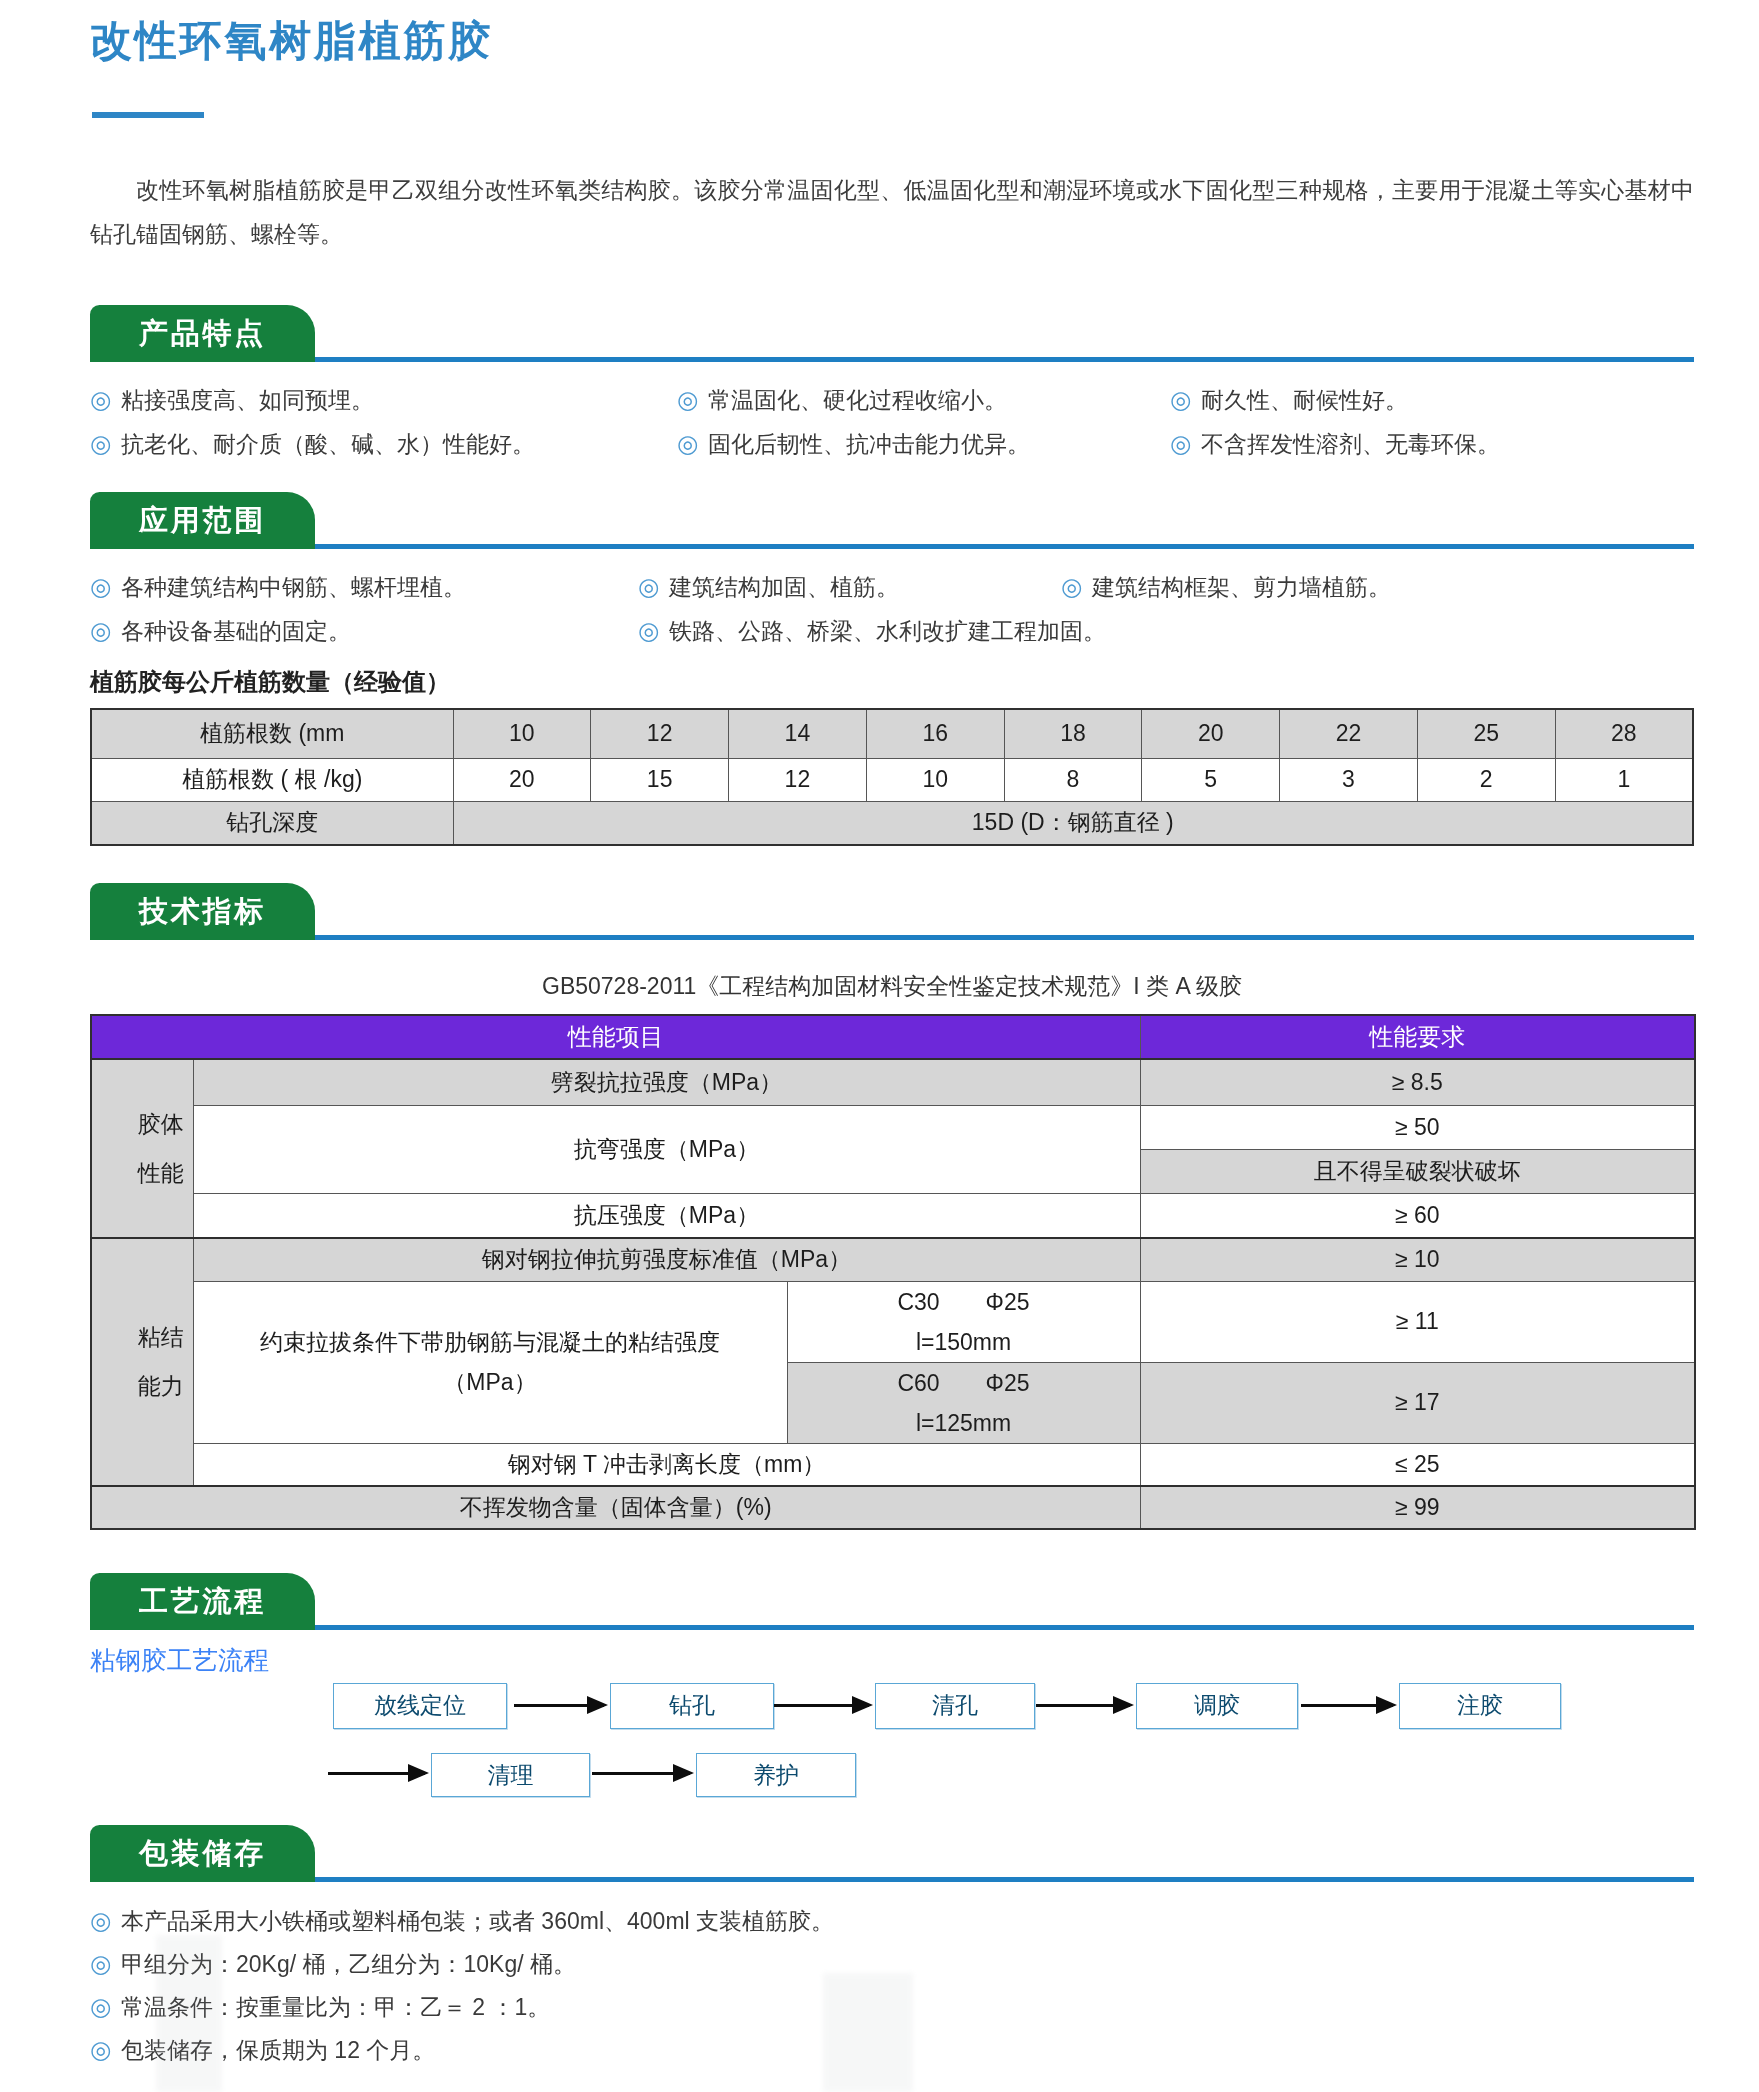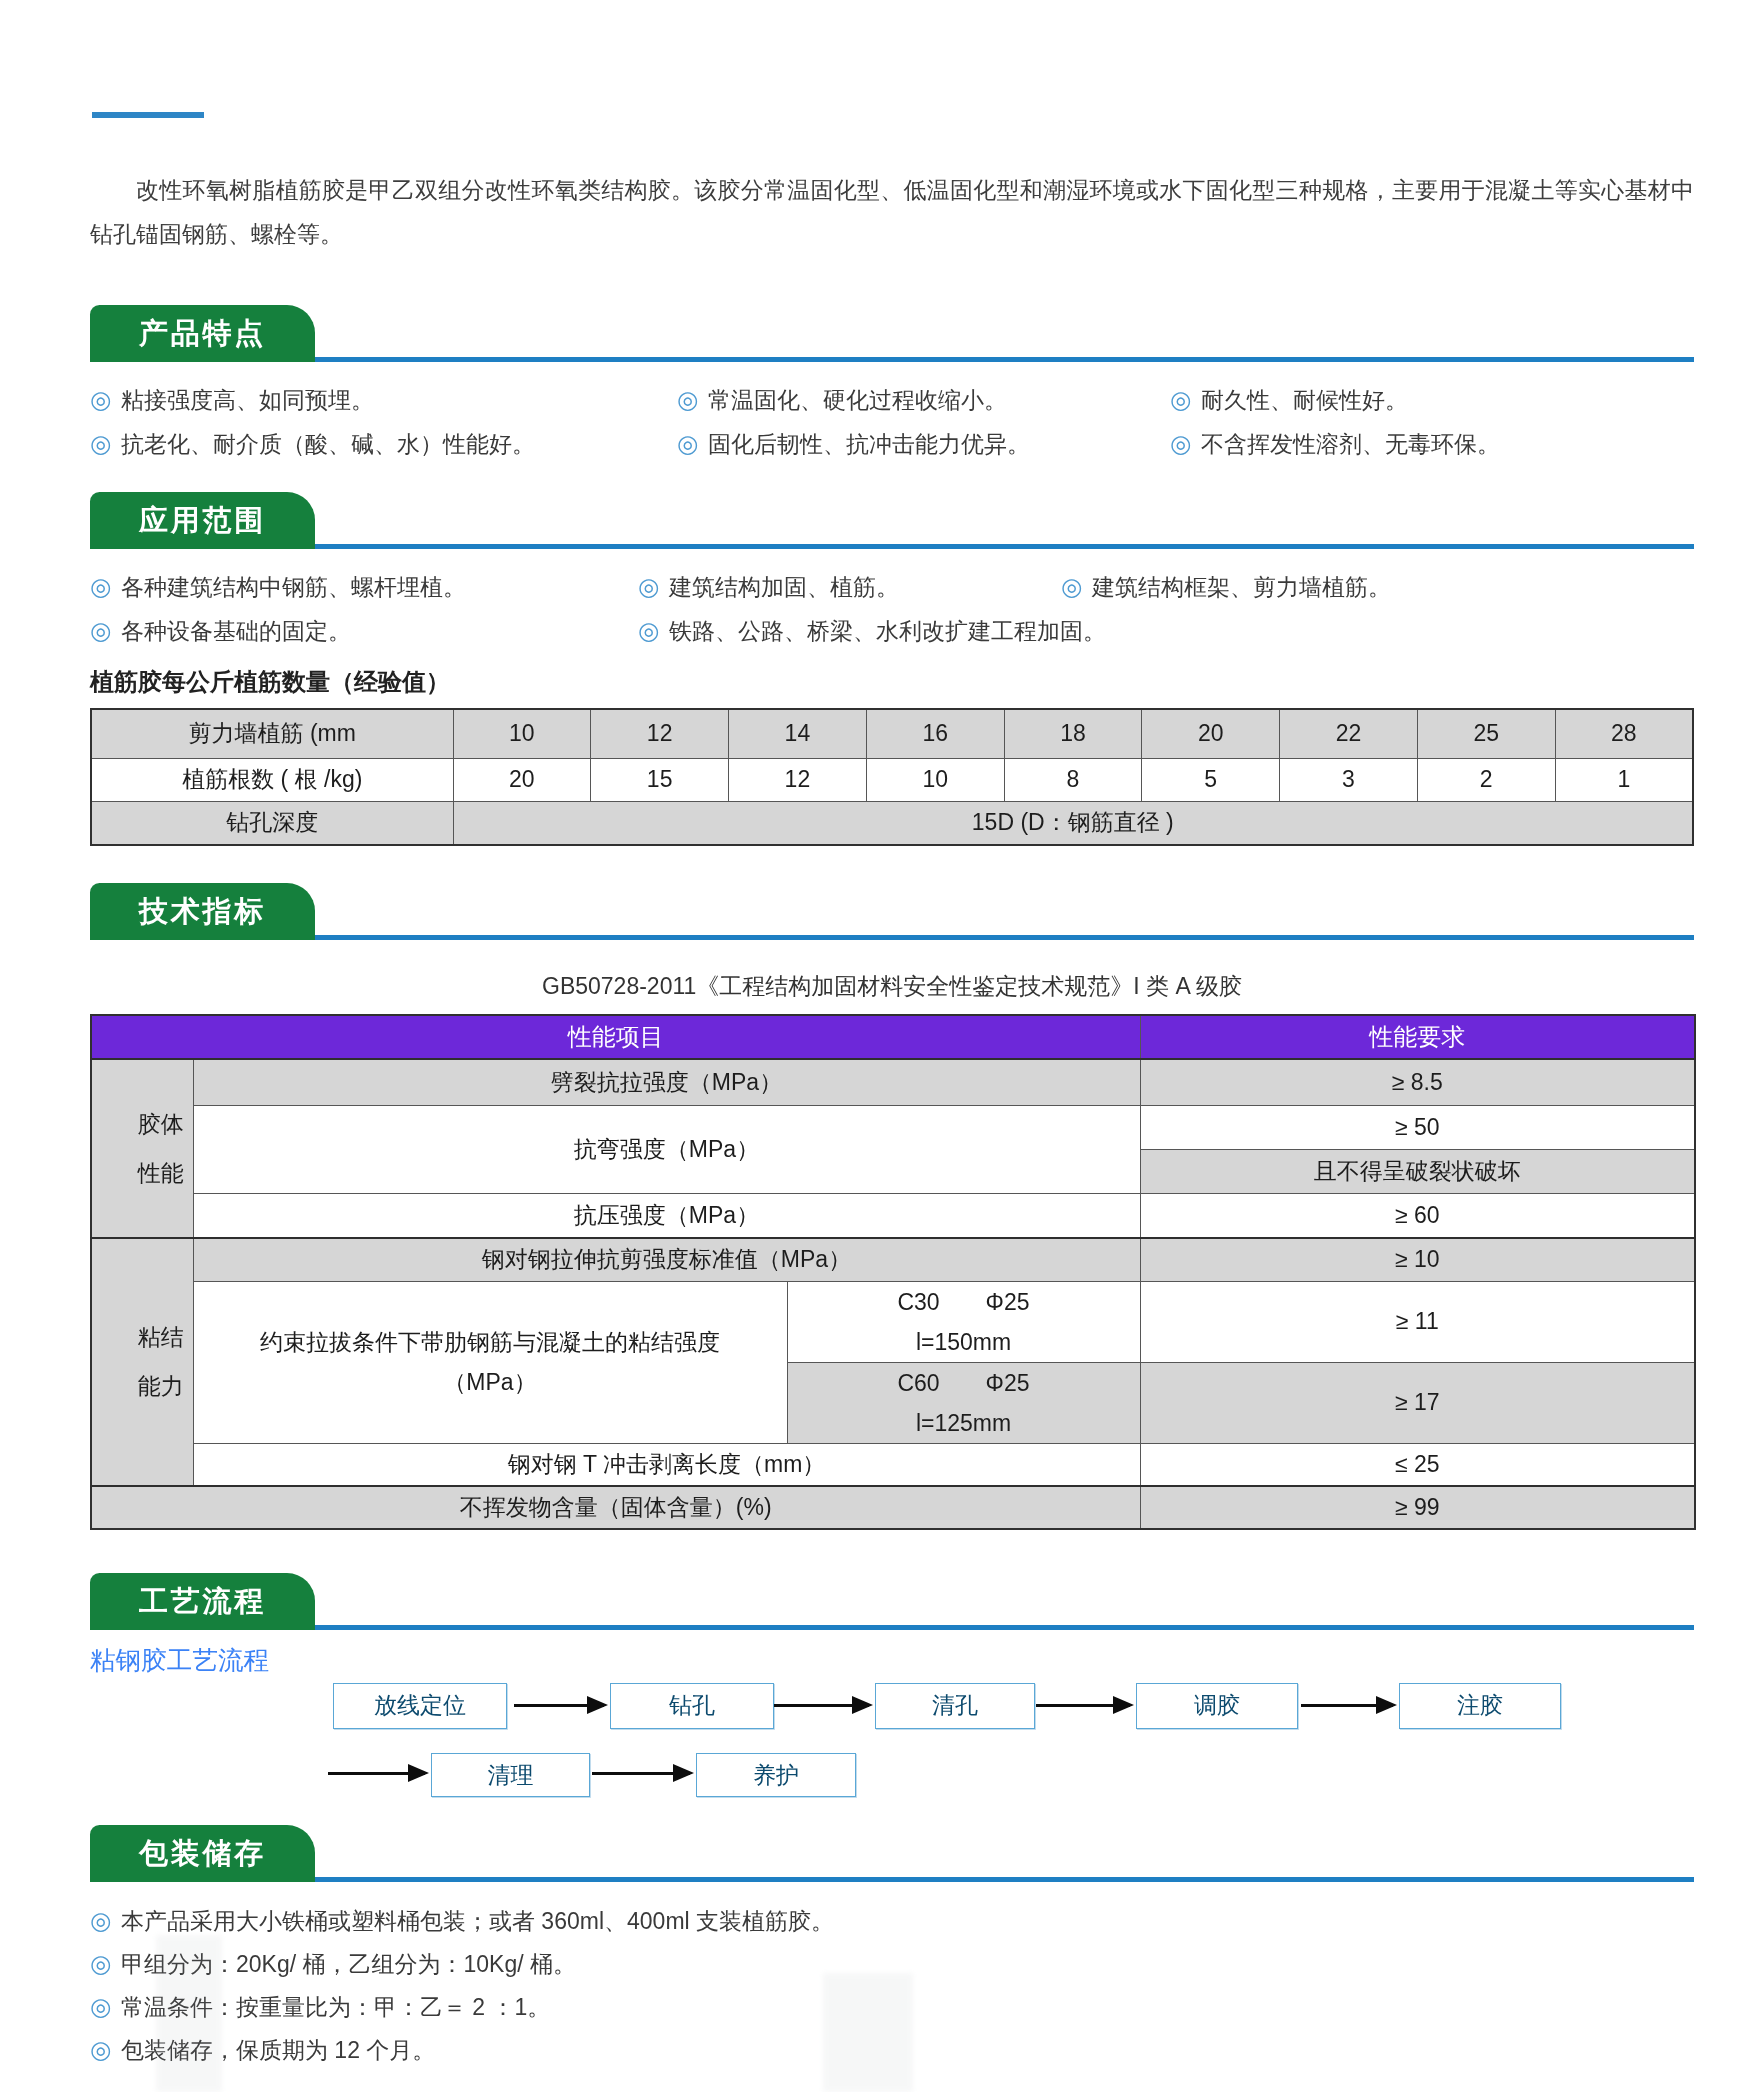--- a/index.html
+++ b/index.html
@@ -55,20 +55,21 @@
   .pack-list { position:absolute; left:0; top:1900px; list-style:none; font-size:23px; color:#3a3a3a; }
   .pack-list .item { height:43px; display:flex; align-items:center; white-space:nowrap; }
 
   .watermark { position:absolute; background:#9aa3a8; opacity:0.08; filter:blur(2.8px); }
 </style>
 </head>
 <body>
 
 <div class="content">
 
+  <h1 class="page-title">改性环氧树脂植筋胶</h1>
   <div class="title-dash"></div>
 
   <p class="intro">改性环氧树脂植筋胶是甲乙双组分改性环氧类结构胶。该胶分常温固化型、低温固化型和潮湿环境或水下固化型三种规格，主要用于混凝土等实心基材中钻孔锚固钢筋、螺栓等。</p>
 
   <div class="section" style="top:305px;">
     <div class="rule"></div>
     <div class="badge">产品特点</div>
   </div>
   <div class="bullet-grid" style="top:378px; grid-template-columns:587px 493px 1fr;">
     <div class="item">
@@ -134,21 +135,21 @@
         <col>
         <col>
         <col>
         <col>
         <col>
         <col>
         <col>
     </colgroup>
     <tbody>
         <tr style="height:49px;">
-      <td class="gray">剪力墙植筋 (mm</td>
+      <td class="gray">植筋根数 (mm</td>
       <td class="gray">10</td>
       <td class="gray">12</td>
       <td class="gray">14</td>
       <td class="gray">16</td>
       <td class="gray">18</td>
       <td class="gray">20</td>
       <td class="gray">22</td>
       <td class="gray">25</td>
       <td class="gray">28</td>
     </tr>

